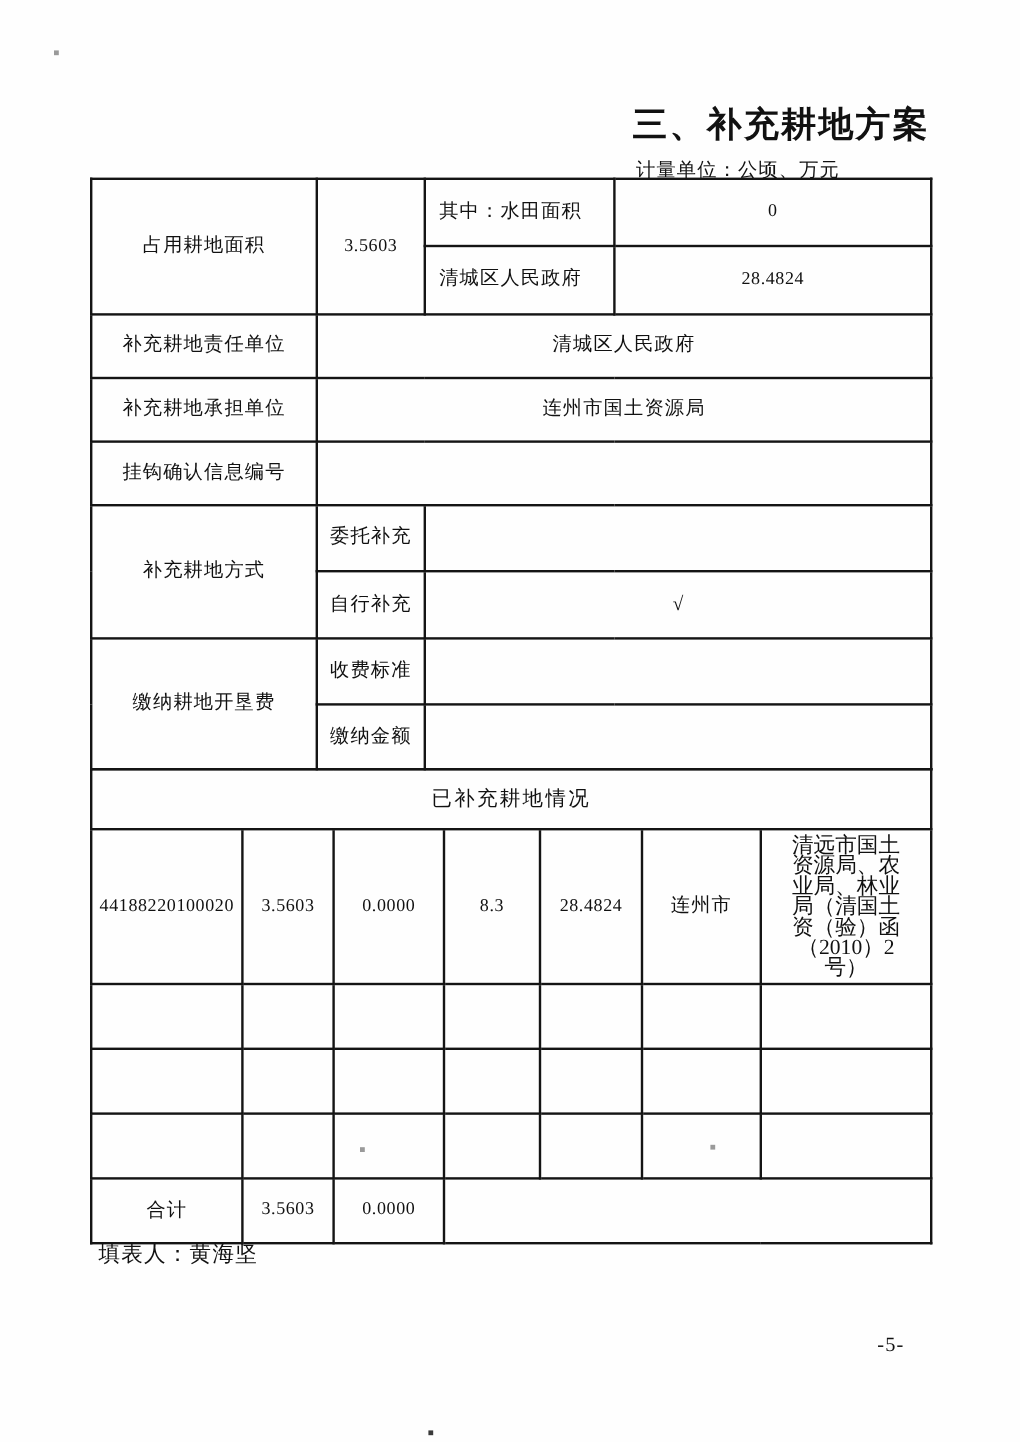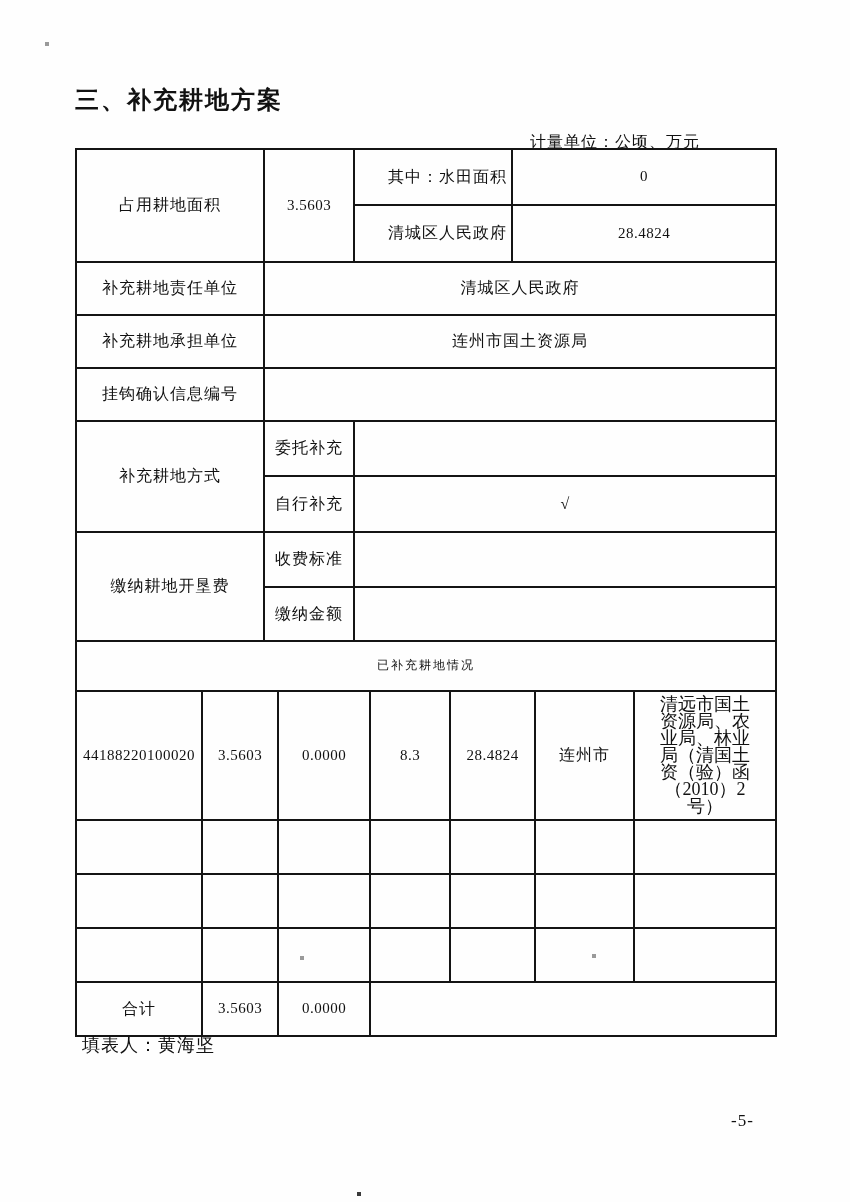--- a/index.html
+++ b/index.html
@@ -15,22 +15,22 @@
     font-family: "Liberation Serif", "DejaVu Serif", serif;
     color: #111;
     overflow: hidden;
     margin: 0 auto;
   }
   .title {
     position: absolute;
     top: 84px;
     left: 75px;
     width: 700px;
-    text-align: left;
-    font-size: 24px;
+    text-align: right;
+    font-size: 29px;
     font-weight: bold;
     letter-spacing: 2px;
   }
   .unit-note {
     position: absolute;
     top: 132px;
     left: 75px;
     width: 625px;
     text-align: right;
     font-size: 16px;
@@ -52,42 +52,42 @@
     border: 2px solid #141414;
     text-align: center;
     vertical-align: middle;
     font-size: 16px;
     font-weight: normal;
     padding: 2px 4px;
     line-height: 1.3;
     overflow: hidden;
   }
   td.left-label {
-    text-align: right;
+    text-align: left;
     padding-left: 11px;
     letter-spacing: 1px;
   }
   .label { letter-spacing: 1px; }
   .num { font-size: 15px; letter-spacing: 0.5px; }
   .upper tr.r1 td { height: 50px; }
   .upper tr.r2 td { height: 51px; }
   .upper tr.r3 td { height: 47px; }
   .upper tr.r4 td { height: 47px; }
   .upper tr.r5 td { height: 47px; }
   .upper tr.r6 td { height: 49px; }
   .upper tr.r7 td { height: 50px; }
   .upper tr.r8 td { height: 49px; }
   .upper tr.r9 td { height: 48px; }
   .lower tr.s1 td { height: 44px; }
   .lower tr.s2 th { height: 52px; }
   .lower tr.s3 td { height: 80px; }
   .lower tr.s4 td, .lower tr.s5 td, .lower tr.s6 td { height: 48px; }
   .lower tr.s7 td { height: 48px; }
   .section-title {
-    font-size: 12px;
+    font-size: 17px;
     letter-spacing: 2px;
   }
   .lower th { font-size: 15.5px; letter-spacing: 0.5px; }
   .lower td.small-text {
     font-size: 18px;
     line-height: 17px;
     padding: 4px 19px;
   }
   .checkmark { font-size: 16px; }
   .filler {

